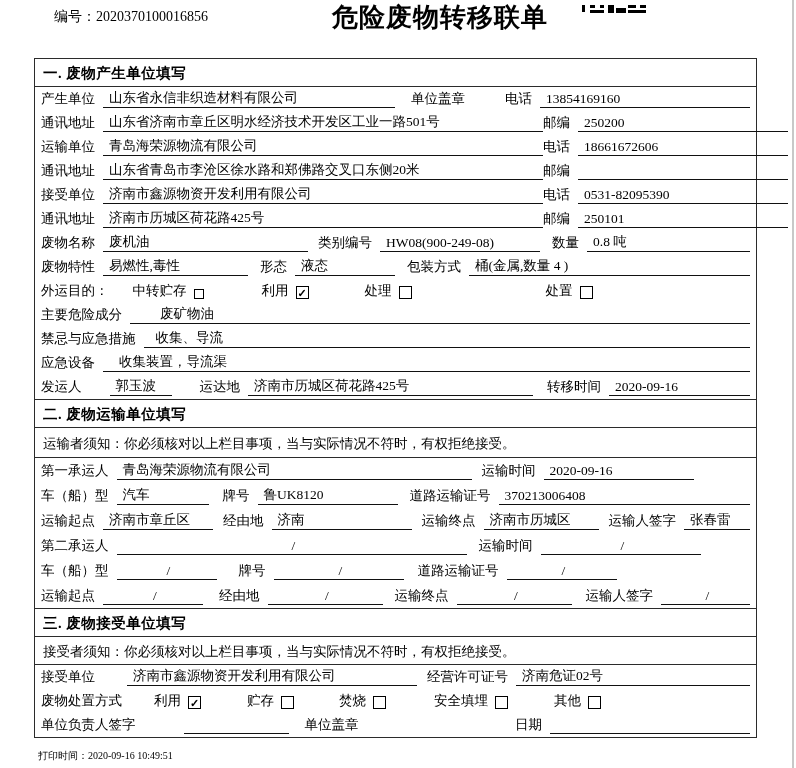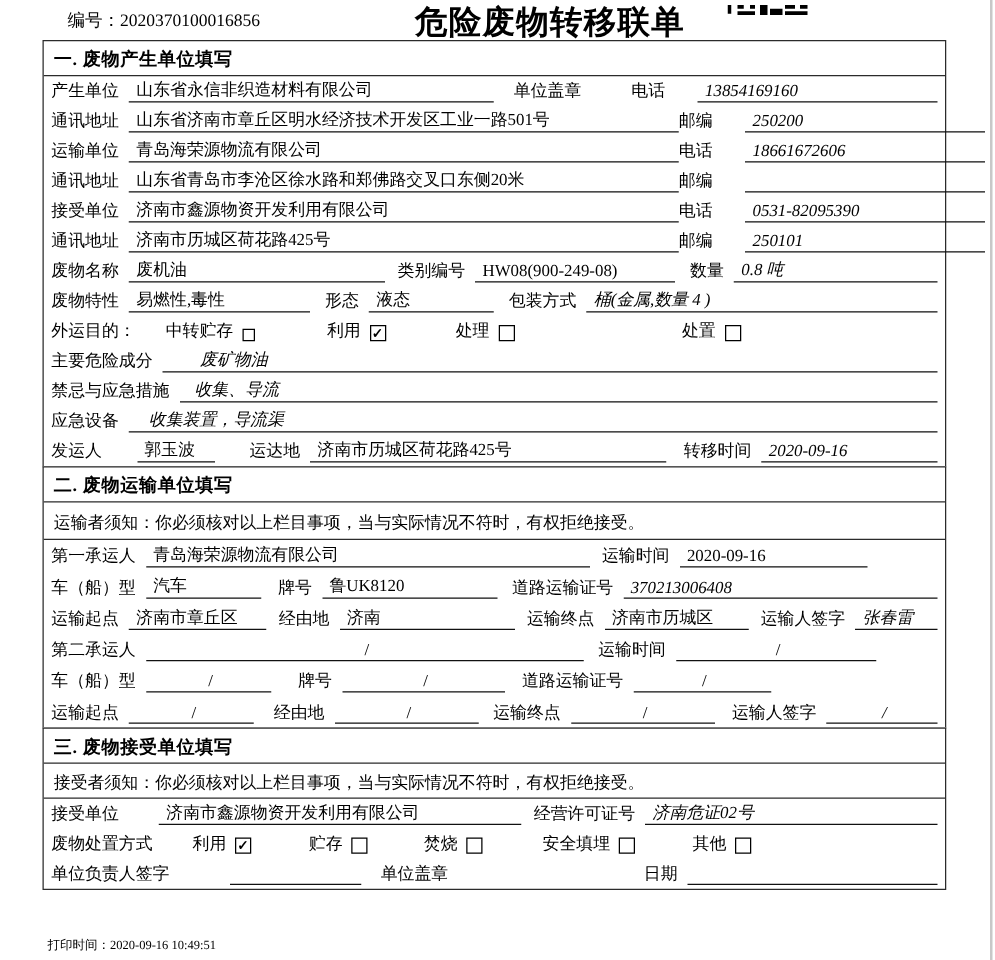--- a/index.html
+++ b/index.html
@@ -4,35 +4,35 @@
 <style>
   * { margin:0; padding:0; box-sizing:border-box; }
   body { width:796px; height:768px; background:#ffffff; position:relative; overflow:hidden;
          font-family:"Liberation Serif","DejaVu Serif",serif; color:#000; }
   .page { position:absolute; inset:0; background:#fff; }
   .docno { position:absolute; left:54px; top:8px; font-size:14px; white-space:nowrap; }
   .title { position:absolute; left:332px; top:0px; font-size:26px; font-weight:bold; letter-spacing:1px; white-space:nowrap; }
   .qr { position:absolute; left:582px; top:0; width:70px; height:9px; }
   .page-edge { position:absolute; left:792px; top:0; width:2px; height:768px; background:#c8c8c8; }
 
-  .form { position:absolute; left:34px; top:32px; width:723px; }
+  .form { position:absolute; left:34px; top:58px; width:723px; }
   .section { border:1px solid #2b2b2b; background:#fff; }
   .section + .section { margin-top:-1px; }
   .sec-h { height:28px; padding:5px 8px 0 8px; font-weight:bold; font-size:14.5px;
            border-bottom:1px solid #2b2b2b; letter-spacing:0.5px; }
   .notice { height:30px; padding:7px 8px 0 8px; font-size:13.5px; border-bottom:1px solid #2b2b2b; }
   .notice.h28 { height:28px; padding-top:6px; }
   .row { display:flex; align-items:flex-end; height:24px; padding:0 6px 3px 6px; font-size:13.5px; }
   .row.h25 { height:25px; }
   .lbl { white-space:nowrap; margin-right:8px; flex:0 0 auto; }
   .val { border-bottom:1px solid #111; white-space:nowrap; padding:0 2px 0 6px;
          flex:0 0 auto; overflow:hidden; min-height:16px; }
-  .fill { flex:1 1 auto;font-style:italic; }
+  .fill { flex:1 1 auto; }
   .sp { flex:1 1 auto; }
-  .rgrp { display:flex; align-items:flex-end; width:245px; flex:0 0 auto;gap:18px; }
+  .rgrp { display:flex; align-items:flex-end; width:245px; flex:0 0 auto; }
   .cb { display:inline-block; width:13px; height:13px; border:1px solid #000;
         line-height:12px; text-align:center; font-size:11px; font-weight:bold;
         margin:0 0 1px 7px; flex:0 0 auto; }
   .cb-sm { width:10px; height:10px; line-height:9px; font-size:9px; }
   .opt { display:flex; align-items:flex-end; flex:0 0 auto; }
   .footer { position:absolute; left:38px; top:749px; font-size:10px; white-space:nowrap; }
 </style>
 </head>
 <body>
 

